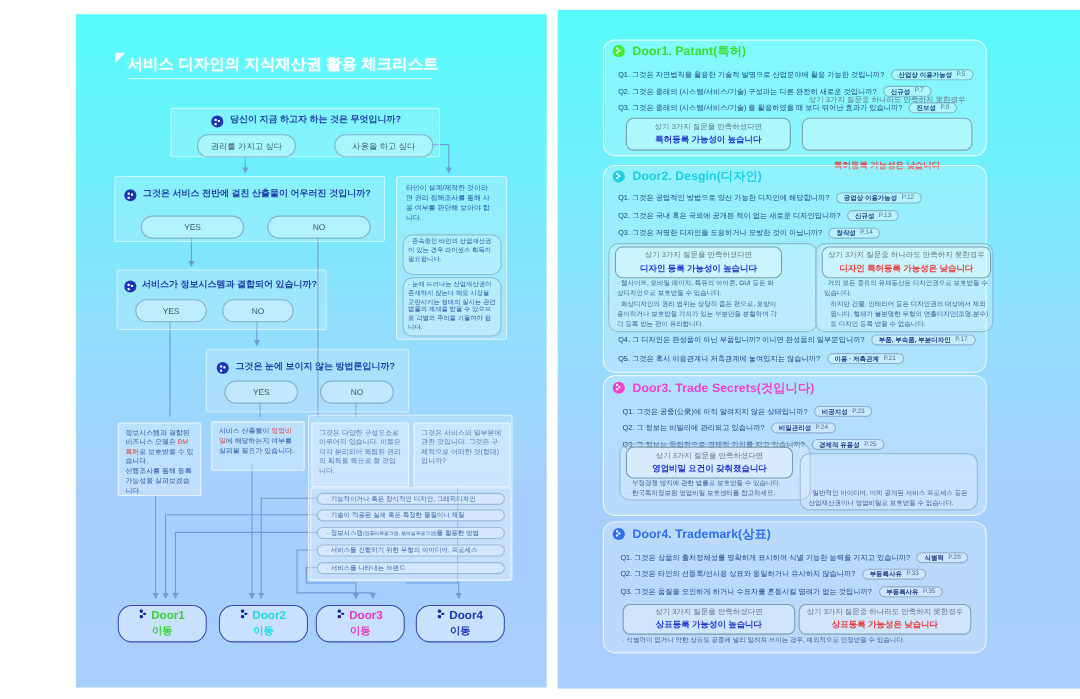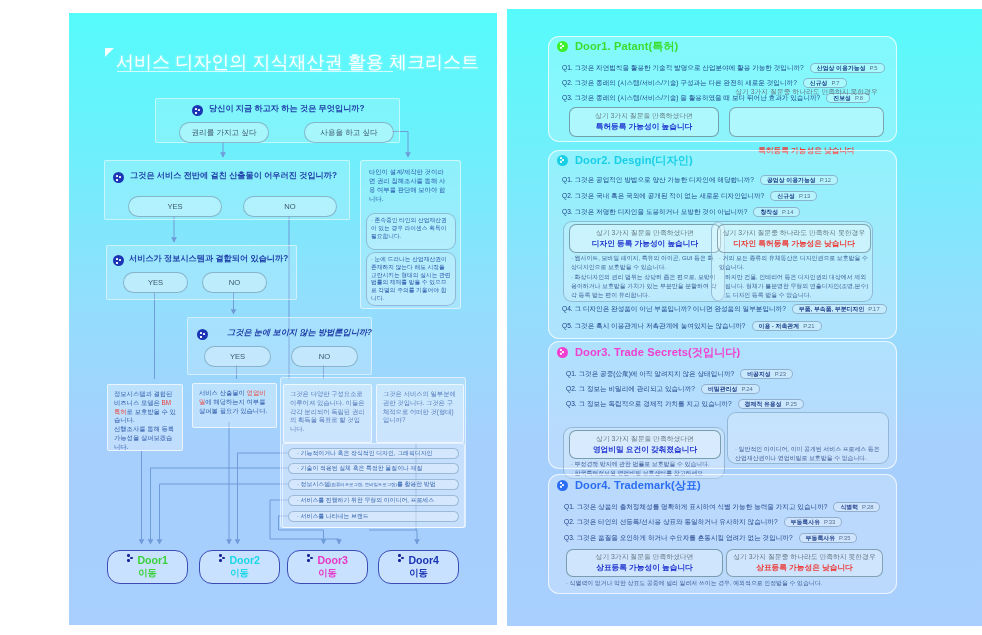--- a/index.html
+++ b/index.html
@@ -10,21 +10,21 @@
   #left-panel{left:69px;top:13px;width:428px;height:612px;
     background:linear-gradient(180deg,#55fbfb 0%,#6df0fb 22%,#92defd 47%,#a6cffd 71%,#a8cffd 100%);}
   #right-panel{left:507px;top:9px;width:501px;height:617px;
     background:linear-gradient(180deg,#57fbfb 0%,#6ff0fb 22%,#93defd 47%,#a6cffd 71%,#a8cffd 100%);}
 
   
   #title-wrap{position:absolute;left:36px;top:35px;}
   #title-mark{position:absolute;left:0;top:0px;width:0;height:0;
     border-left:9.5px solid #fff;border-bottom:9px solid transparent;opacity:.95;}
   #page-title{position:absolute;left:11px;top:2px;white-space:nowrap;
-    color:#ffffff;font-size:18px;font-weight:normal;letter-spacing:.05px;
+    color:#ffffff;font-size:14px;font-weight:bold;letter-spacing:.05px;
     text-shadow:0 0 3px rgba(255,255,255,.5);}
   #title-rule{position:absolute;left:12px;top:23px;width:276px;height:1px;
     background:rgba(255,255,255,.72);}
 
   
   .qbox{position:absolute;background:rgba(255,255,255,.16);
     border:1px solid rgba(255,255,255,.5);border-radius:2px;}
   .qhead{position:absolute;color:#1f3fa8;font-weight:bold;white-space:nowrap;}
   .qicon{position:absolute;width:11px;height:11px;border-radius:50%;
     background:#1b35b4;}
@@ -71,21 +71,21 @@
   #q2b{left:174px;top:183px;width:92px;height:19px;}
 
   #q3box{left:37px;top:232px;width:189px;height:53px;}
   #q3icon{left:44px;top:242px;}
   #q3head{left:60px;top:240px;}
   #q3a{left:54px;top:259px;width:63px;height:19px;}
   #q3b{left:133px;top:259px;width:63px;height:19px;}
 
   #q4box{left:118px;top:304px;width:183px;height:56px;}
   #q4icon{left:128px;top:316px;}
-  #q4head{left:158px;top:314px;font-style:italic;}
+  #q4head{left:145px;top:314px;}
   #q4a{left:135px;top:333px;width:65px;height:19px;}
   #q4b{left:222px;top:333px;width:65px;height:19px;}
 
   #sidecol{left:291px;top:147px;width:99px;height:147px;}
   #sidenote{left:300px;top:155px;width:78px;font-size:6.3px;line-height:8.9px;}
   #sc1{left:297px;top:200px;width:88px;height:35px;}
   #sc2{left:297px;top:239px;width:88px;height:52px;}
   .note.sc{position:static;font-size:5.75px;line-height:7.8px;padding:3px 3px 0 4px;}
 
   .outbox{font-size:6.3px;line-height:8.75px;padding:5px 6px;white-space:pre-line;box-sizing:border-box;}
@@ -137,23 +137,23 @@
   .vgood{border:1px solid rgba(104,145,160,.85);}
   .vgood .vm{color:#1f35cf;}
   .vbad{border:1px solid rgba(116,150,163,.85);}
   .vbad .vm{color:#ec3b38;}
   .tiny{font-size:4.4px;}
   .bullet{position:absolute;font-size:5.9px;color:#3a5a93;line-height:8.8px;}
   #d1{left:41px;top:27px;width:347px;height:104px;}
   #d2{left:41px;top:141px;width:347px;height:187px;}
   #d3{left:41px;top:332px;width:347px;height:126px;}
   #d4{left:41px;top:465px;width:347px;height:118px;}
-  #d2sa{left:14px;top:70px;width:160px;height:79px;}
-  #d2sb{left:162px;top:70px;width:160px;height:79px;}
-  #d3sa{left:14px;top:85px;width:160px;height:50px;}
+  #d2sa{left:4px;top:70px;width:160px;height:79px;padding-left:28px;}
+  #d2sb{left:192px;top:70px;width:160px;height:79px;}
+  #d3sa{left:14px;top:61px;width:160px;height:50px;padding-left:12px;}
   #d3sb{left:178px;top:70px;width:160px;height:50px;}
 </style>
 </head>
 <body>
 
 <div id="stage">
   <div class="panel" id="left-panel">
     <div id="title-wrap">
       <div id="title-mark"></div>
       <div id="page-title">서비스 디자인의 지식재산권 활용 체크리스트</div>

